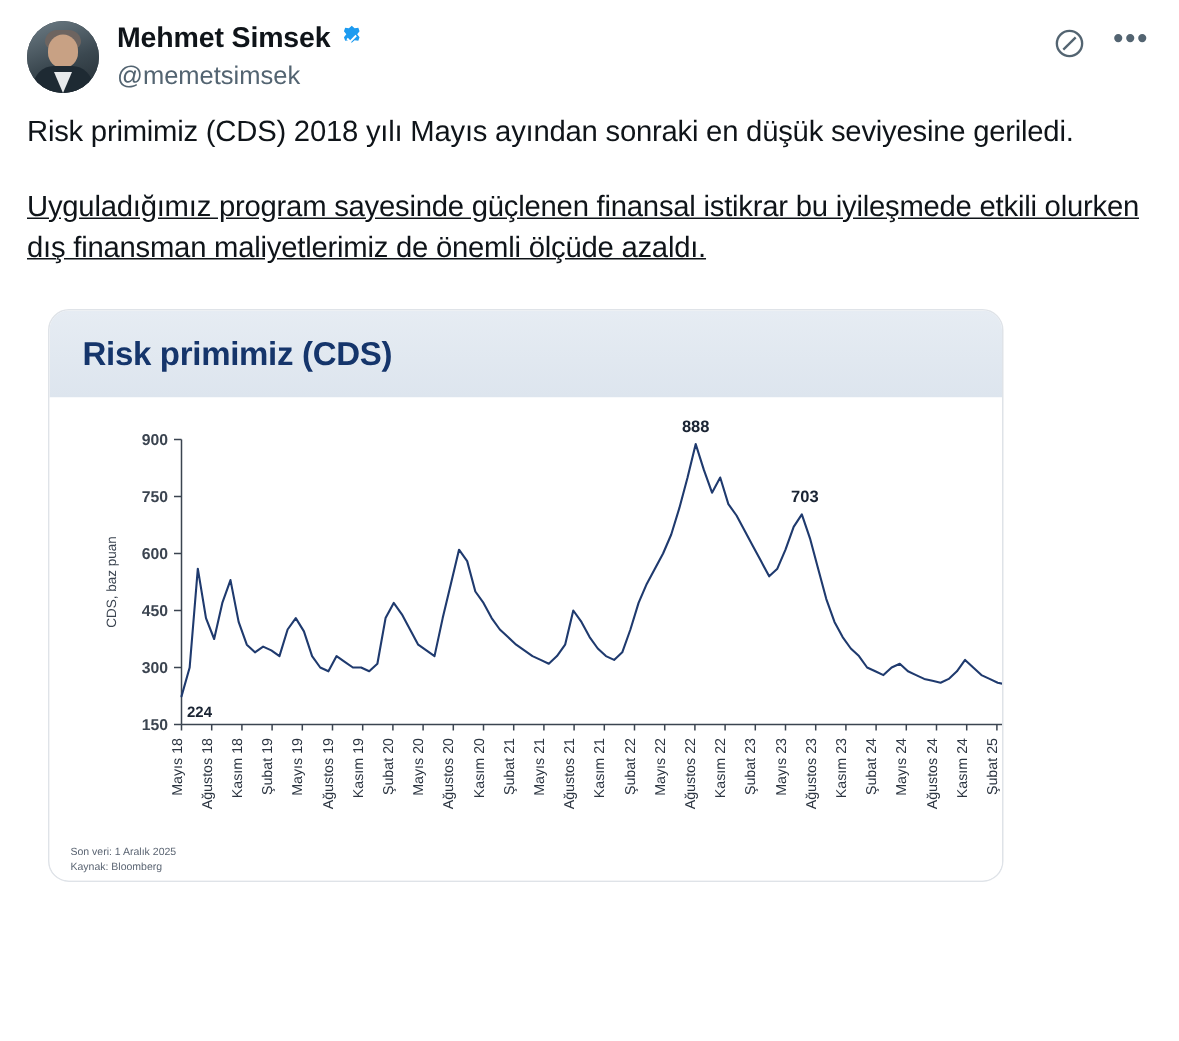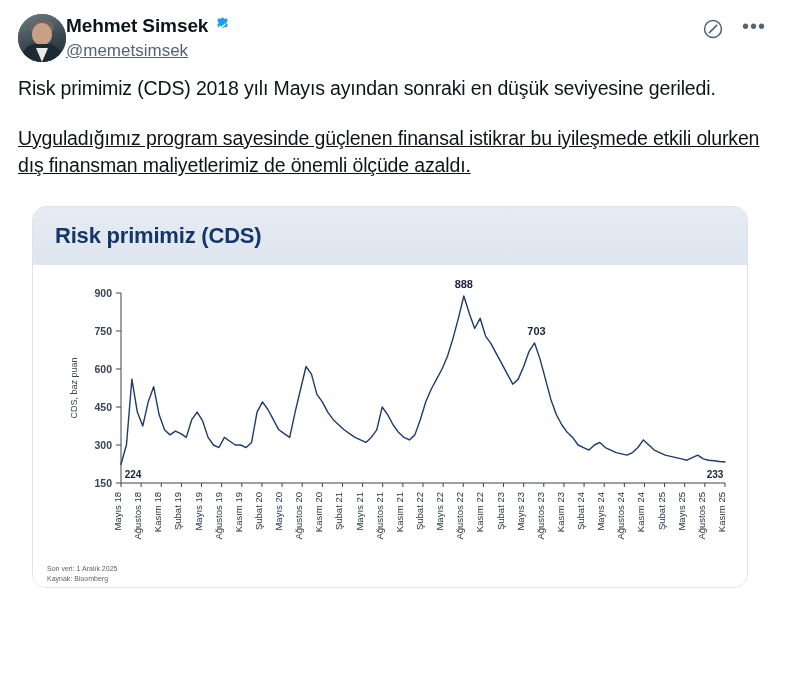--- a/index.html
+++ b/index.html
@@ -69,20 +69,21 @@
   .avatar .av-shirt {
     position: absolute;
     left: 18px;
     bottom: 0;
     width: 12px;
     height: 14px;
     background: #e8eaec;
     clip-path: polygon(50% 100%, 0 0, 100% 0);
   }
   .name-block {
+    margin-left: 12px;
     line-height: 1.25;
   }
   .display-name-row {
     display: flex;
     align-items: center;
     gap: 5px;
   }
   .display-name {
     font-size: 19px;
     font-weight: bold;
@@ -92,21 +93,20 @@
   .verified {
     width: 19px;
     height: 19px;
     display: inline-block;
     flex: 0 0 auto;
   }
   .handle {
     font-size: 17px;
     color: #536471;
     margin-top: 2px;
-    text-decoration: underline;
   }
   .header-actions {
     position: absolute;
     right: 20px;
     top: 18px;
     display: flex;
     align-items: center;
     gap: 18px;
   }
   .grok-icon {
@@ -131,21 +131,21 @@
   .tweet-body p {
     margin: 0;
   }
   .tweet-body p + p {
     margin-top: 22px;
     text-decoration: underline;
   }
   .card {
     margin-top: 26px;
     margin-left: 14px;
-    width: 716px;
+    width: 637px;
     height: 382px;
     border: 1px solid #dfe3e8;
     border-radius: 14px;
     overflow: hidden;
     background: #ffffff;
     box-sizing: border-box;
     position: relative;
   }
   .card-title-bar {
     height: 58px;

